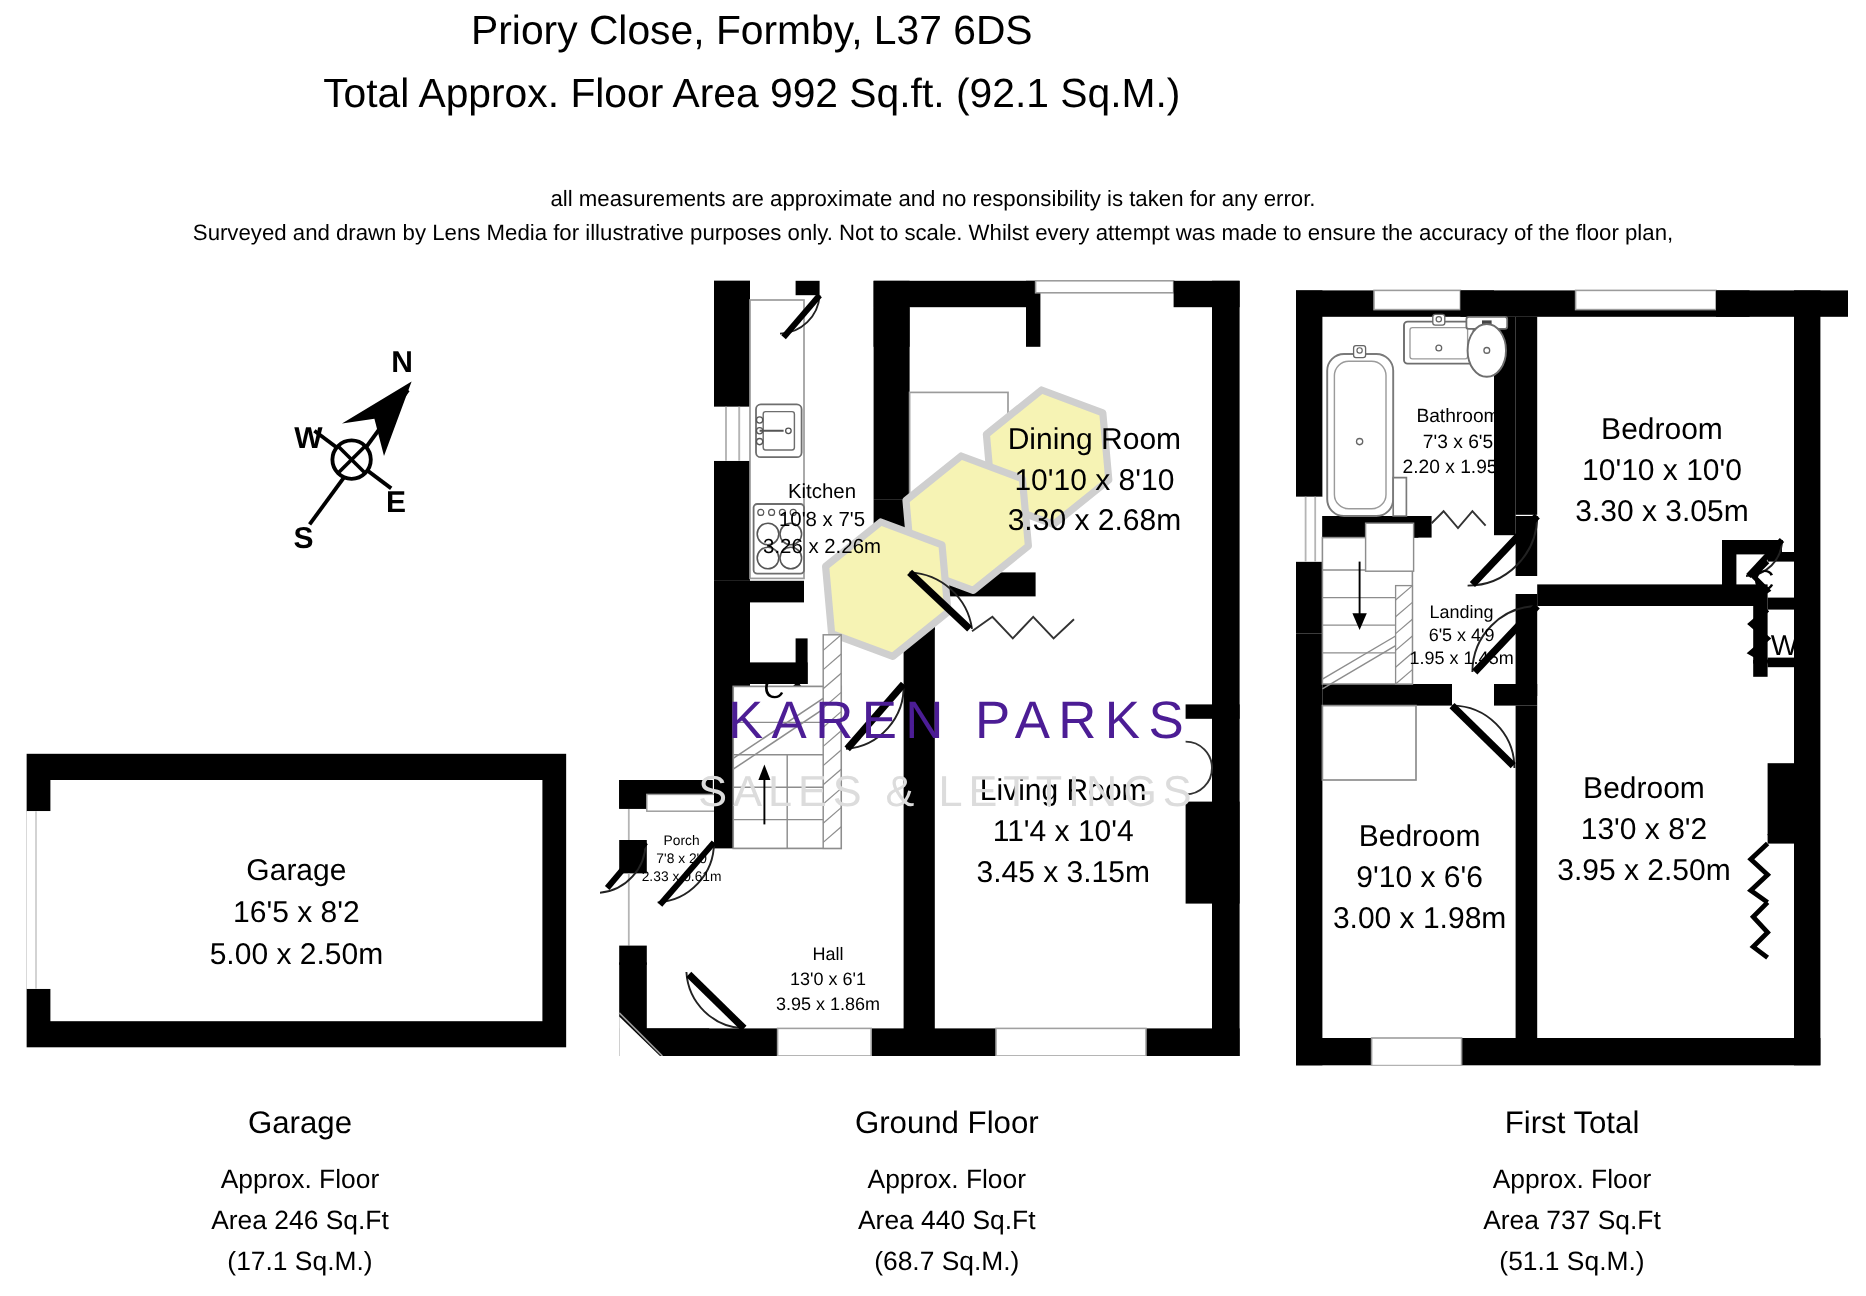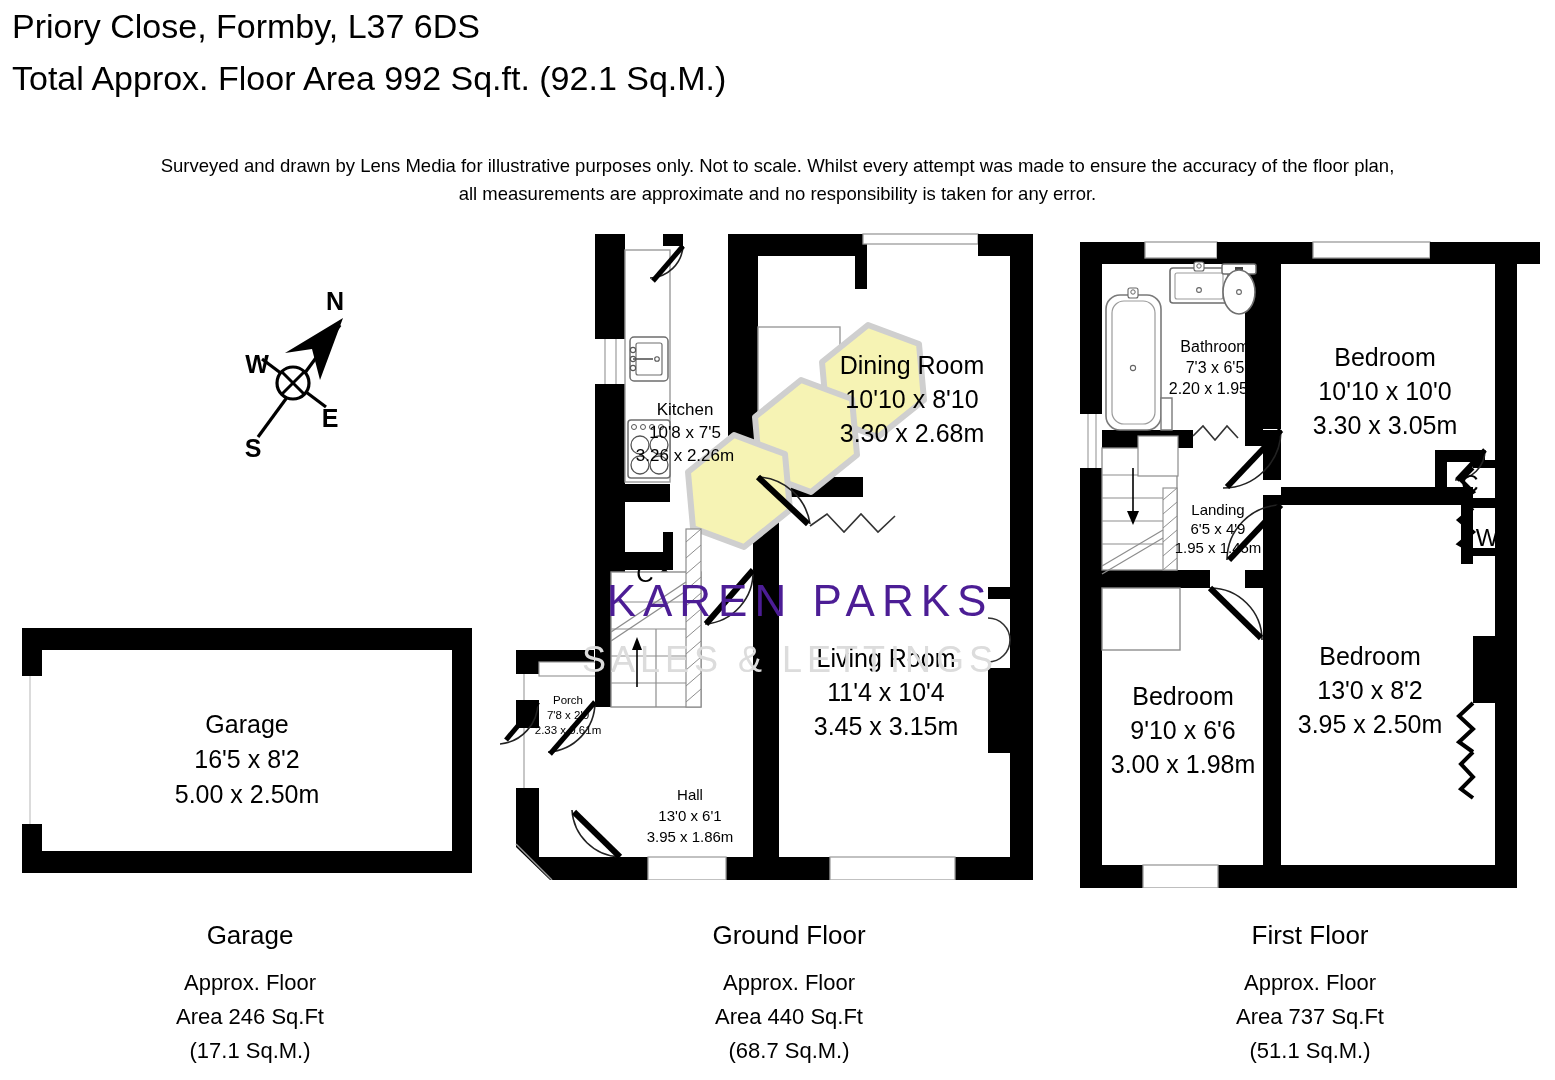--- a/index.html
+++ b/index.html
@@ -1,20 +1,20 @@
 <!DOCTYPE html>
 <html><head>
 <meta charset="utf-8">
 <style>
   html,body{margin:0;padding:0;background:#fff;}
   body{width:1555px;height:1080px;position:relative;overflow:hidden;
        font-family:"Liberation Sans",sans-serif;color:#000;}
 
   
-  #header{position:absolute;left:12px;top:0;width:1253px;text-align:left;}
+  #header{position:absolute;left:0;top:0;width:1253px;text-align:center;}
   .title-line{font-size:34px;line-height:52px;letter-spacing:0px;font-weight:400;}
   #disclaimer{position:absolute;left:0;top:152px;width:1555px;text-align:center;
               font-size:18.5px;line-height:28px;}
 
   
   .panel{position:absolute;}
   #garage-panel{left:22px;top:628px;width:450px;height:245px;}
   #ground-panel{left:500px;top:232px;width:545px;height:648px;}
   #first-panel{left:1075px;top:240px;width:465px;height:648px;}
 
@@ -44,22 +44,22 @@
 </style>
 </head>
 <body>
 
 <div id="header">
   <div class="title-line">Priory Close, Formby, L37 6DS</div>
   <div class="title-line">Total Approx. Floor Area 992 Sq.ft. (92.1 Sq.M.)</div>
 </div>
 
 <div id="disclaimer">
+  <div>all measurements are approximate and no responsibility is taken for any error.</div>
   <div>Surveyed and drawn by Lens Media for illustrative purposes only. Not to scale. Whilst every attempt was made to ensure the accuracy of the floor plan,</div>
-  <div>all measurements are approximate and no responsibility is taken for any error.</div>
 </div>
 
 <div id="compass">
   <svg width="150" height="175" viewBox="0 0 150 175" class="plan-svg">
 
     <line x1="28" y1="152" x2="110" y2="40" stroke="#000" stroke-width="3.2"></line>
 
     <line x1="32" y1="74" x2="96" y2="122" stroke="#000" stroke-width="3.2"></line>
 
     <circle cx="63" cy="98" r="16" fill="#fff" stroke="#000" stroke-width="3.2"></circle>
@@ -419,17 +419,17 @@
 </div>
 
 <div class="caption" id="cap-ground">
   <div class="cap-title">Ground Floor</div>
   <div class="cap-line">Approx. Floor</div>
   <div class="cap-line">Area 440 Sq.Ft</div>
   <div class="cap-line">(68.7 Sq.M.)</div>
 </div>
 
 <div class="caption" id="cap-first">
-  <div class="cap-title">First Floor</div>
+  <div class="cap-title">First Total</div>
   <div class="cap-line">Approx. Floor</div>
   <div class="cap-line">Area 737 Sq.Ft</div>
   <div class="cap-line">(51.1 Sq.M.)</div>
 </div>
 
 </body></html>

